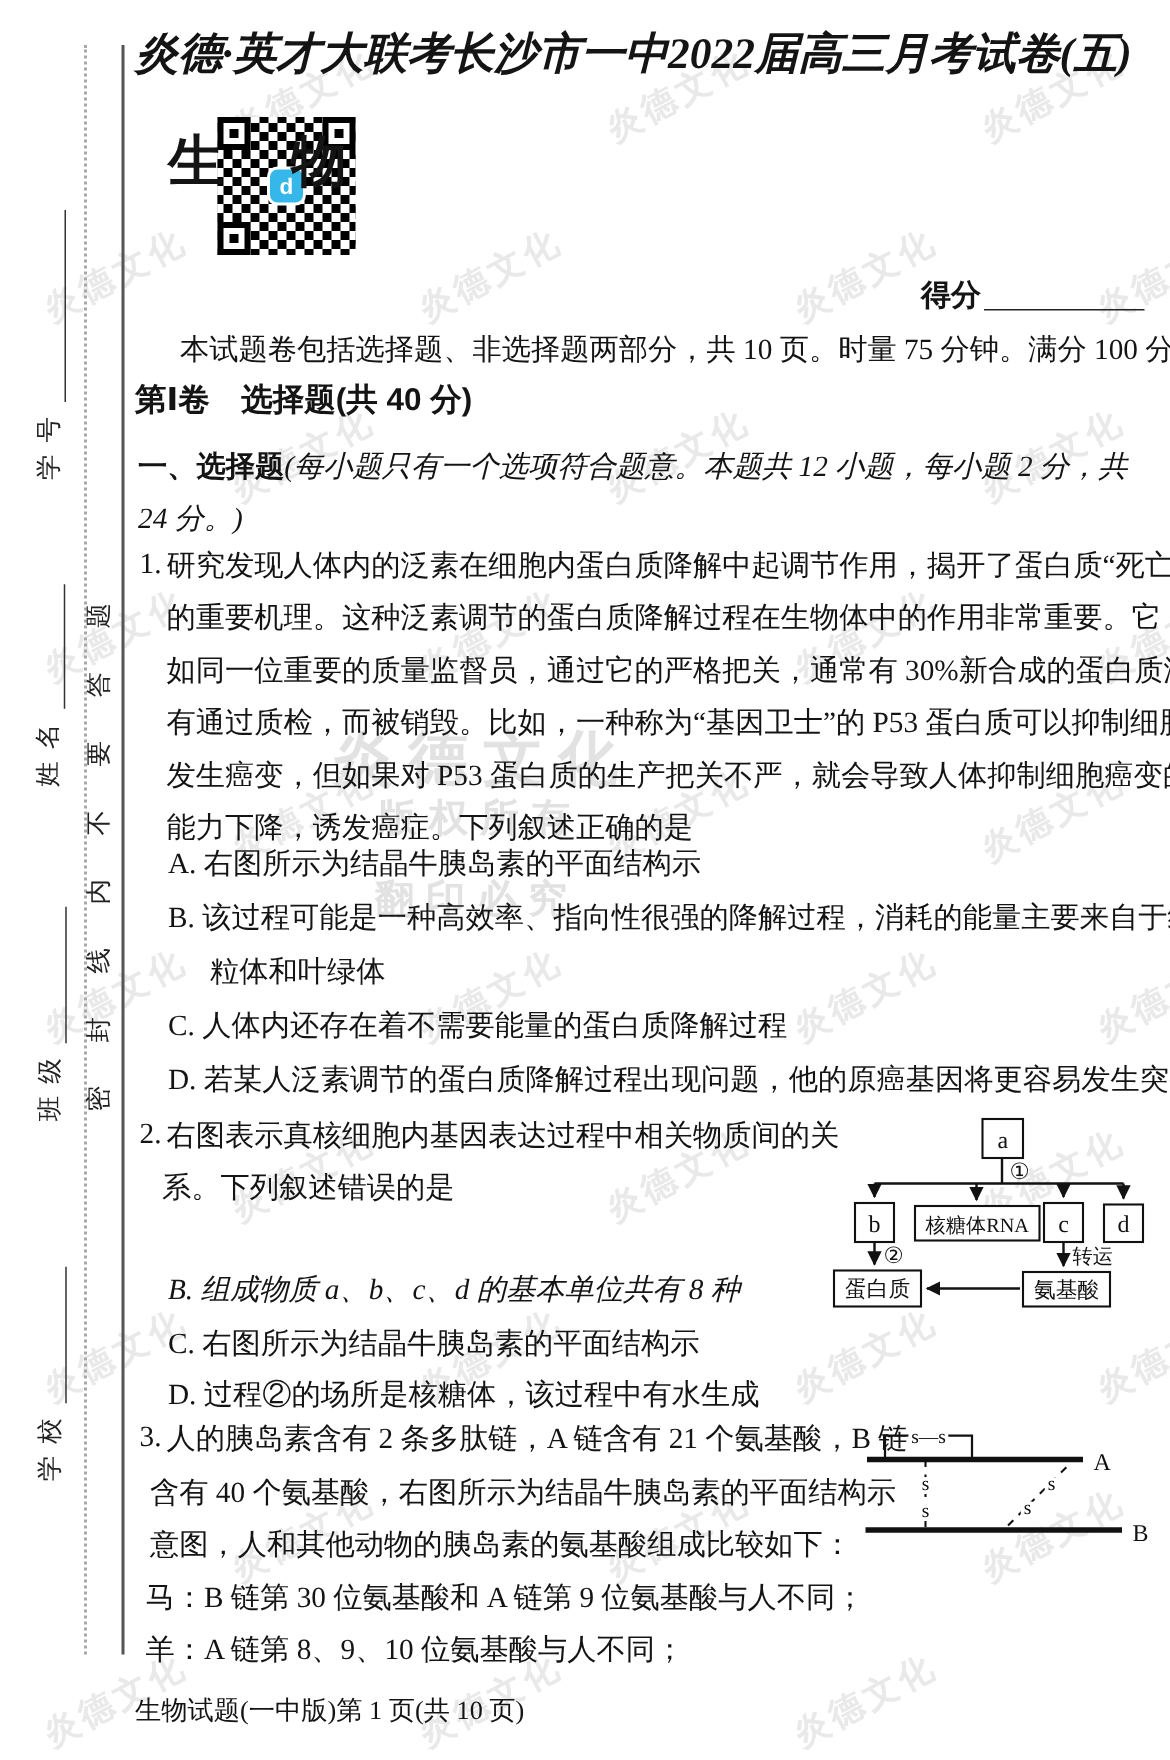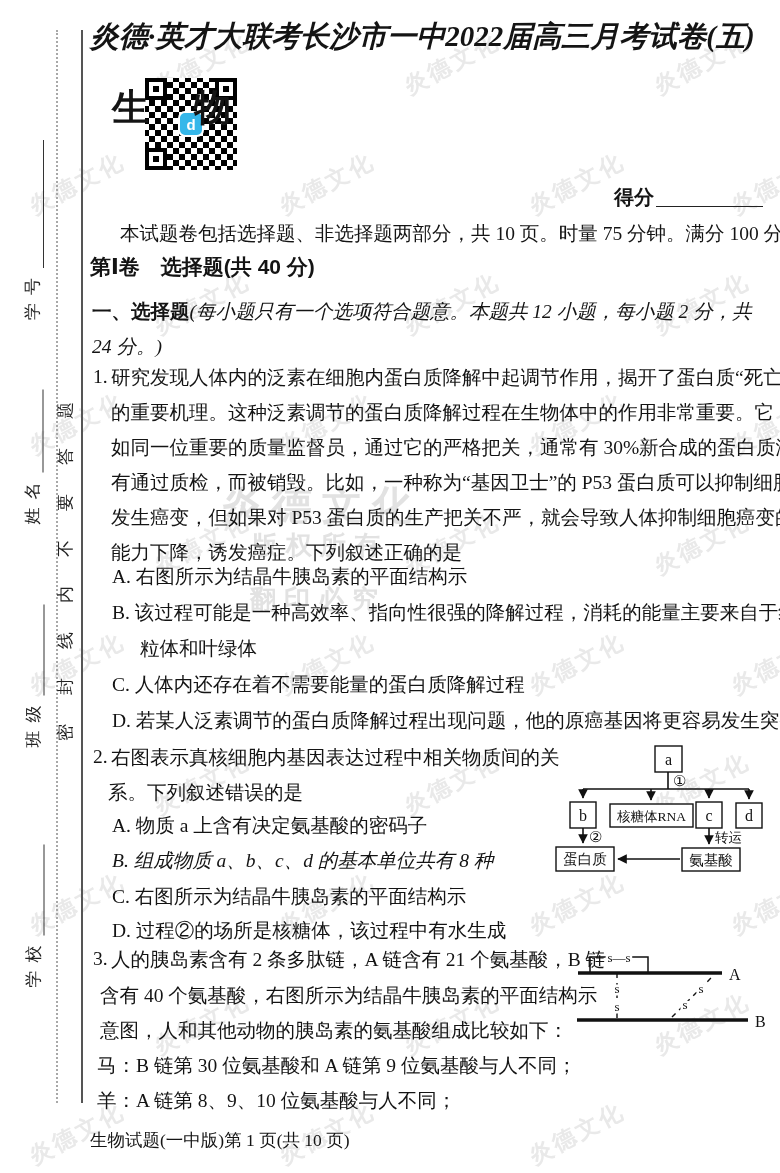--- a/index.html
+++ b/index.html
@@ -160,21 +160,20 @@
   <div class="line" style="left:111px;top:541px;">能力下降，诱发癌症。下列叙述正确的是</div>
   <div class="line" style="left:112px;top:565px;">A. 右图所示为结晶牛胰岛素的平面结构示</div>
   <div class="line" style="left:112px;top:601px;">B. 该过程可能是一种高效率、指向性很强的降解过程，消耗的能量主要来自于线</div>
   <div class="line" style="left:140px;top:637px;">粒体和叶绿体</div>
   <div class="line" style="left:112px;top:673px;">C. 人体内还存在着不需要能量的蛋白质降解过程</div>
   <div class="line" style="left:112px;top:709px;">D. 若某人泛素调节的蛋白质降解过程出现问题，他的原癌基因将更容易发生突变</div>
 
   <div class="qnum" style="left:93px;top:746px;">2.</div>
   <div class="line" style="left:111px;top:746px;">右图表示真核细胞内基因表达过程中相关物质间的关</div>
   <div class="line" style="left:108px;top:781px;">系。下列叙述错误的是</div>
-  <div class="line" style="left:112px;top:814px;">A. 物质 a 上含有决定氨基酸的密码子</div>
   <div class="line" style="left:112px;top:849px;font-style:italic;">B. 组成物质 a、b、c、d 的基本单位共有 8 种</div>
   <div class="line" style="left:112px;top:885px;">C. 右图所示为结晶牛胰岛素的平面结构示</div>
   <div class="line" style="left:112px;top:919px;">D. 过程②的场所是核糖体，该过程中有水生成</div>
 
   <svg class="diag" style="left:550px;top:742px;" width="228" height="138" viewBox="0 0 228 138">
     <defs>
       <marker id="arr2" markerWidth="7" markerHeight="7" refX="5.5" refY="3" orient="auto">
         <path d="M0,0 L6,3 L0,6 z" fill="#111"></path>
       </marker>
     </defs>

